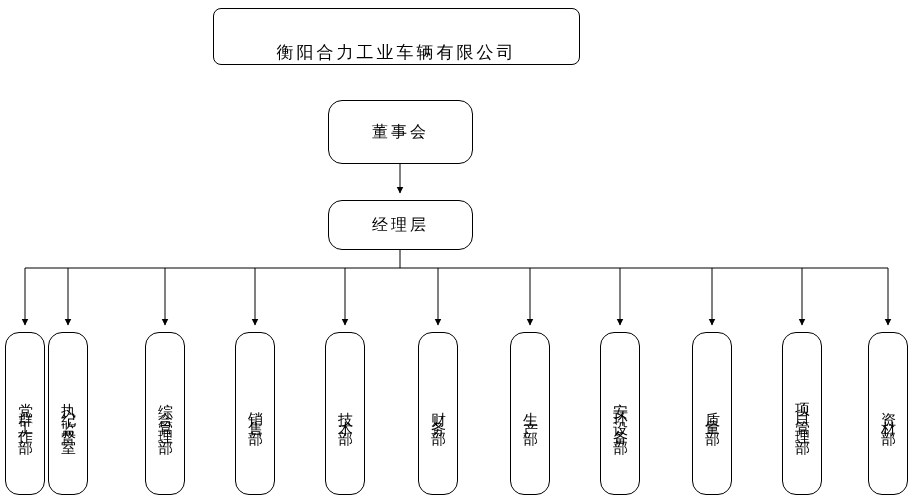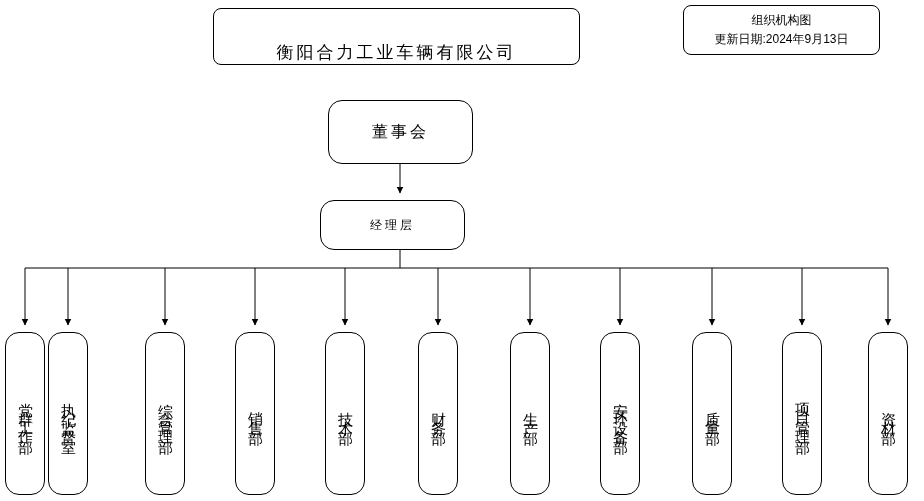--- a/index.html
+++ b/index.html
@@ -41,24 +41,24 @@
     line-height: 1.6;
   }
   .root-box {
     left: 328px; top: 100px;
     width: 145px; height: 64px;
     border-radius: 14px;
     font-size: 16px;
     letter-spacing: 3px;
   }
   .mgmt-box {
-    left: 320px; top: 200px;
+    left: 328px; top: 200px;
     width: 145px; height: 50px;
     border-radius: 14px;
-    font-size: 12px;
+    font-size: 16px;
     letter-spacing: 3px;
   }
   .dept-box {
     top: 332px;
     width: 40px; height: 163px;
     border-radius: 14px;
     font-size: 15px;
   }
   .dept-label {
     writing-mode: vertical-lr;
@@ -100,24 +100,20 @@
     <line x1="620" y1="268" x2="620" y2="325" stroke="#000" stroke-width="1" marker-end="url(#arrow)"></line>
     <line x1="712" y1="268" x2="712" y2="325" stroke="#000" stroke-width="1" marker-end="url(#arrow)"></line>
     <line x1="802" y1="268" x2="802" y2="325" stroke="#000" stroke-width="1" marker-end="url(#arrow)"></line>
     <line x1="888" y1="268" x2="888" y2="325" stroke="#000" stroke-width="1" marker-end="url(#arrow)"></line>
   </svg>
 
   <div class="box title-box">
     <span>衡阳合力工业车辆有限公司</span>
   </div>
 
-  <div class="box info-box">
-    <span>组织机构图</span>
-    <span>更新日期:2024年9月13日</span>
-  </div>
 
   <div class="box root-box">
     <span>董事会</span>
   </div>
 
   <div class="box mgmt-box">
     <span>经理层</span>
   </div>
 
   <div class="box dept-box" style="left:5px">

